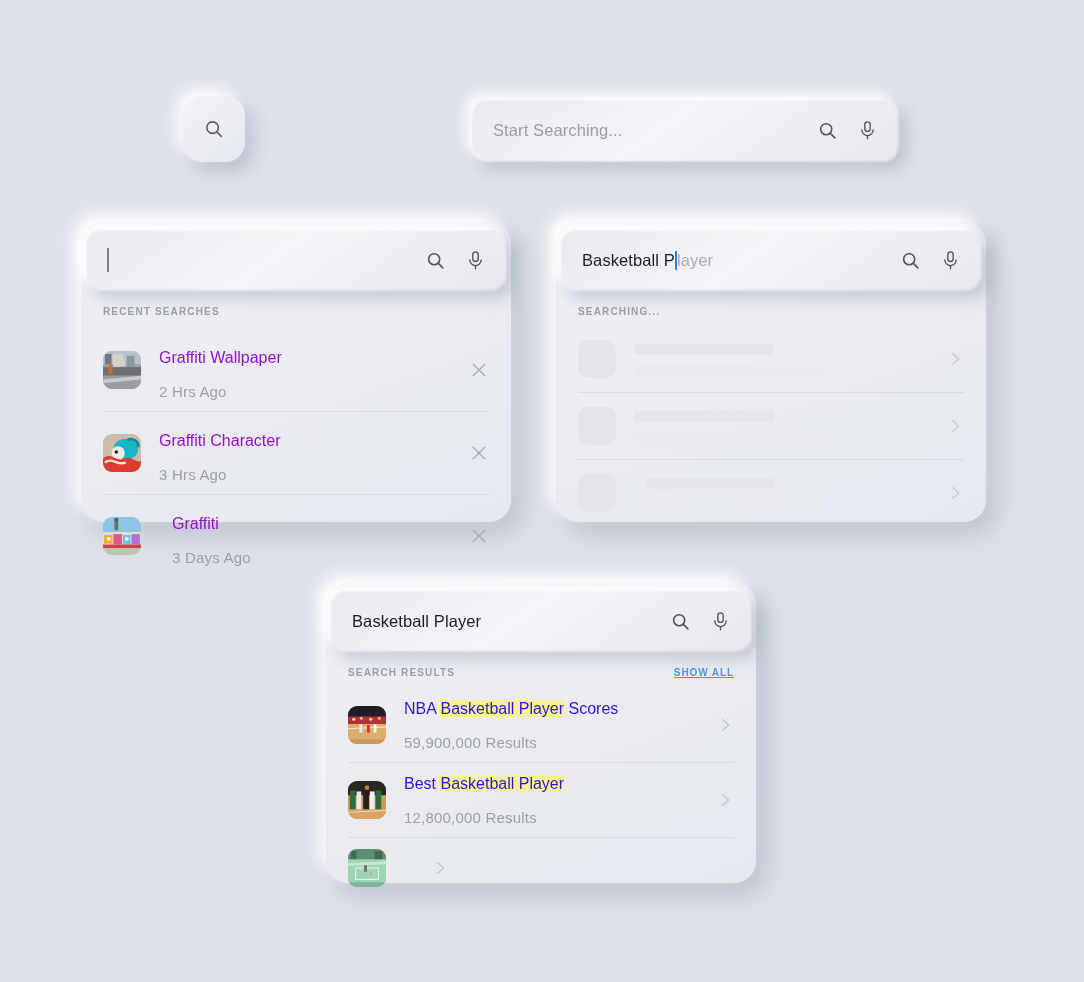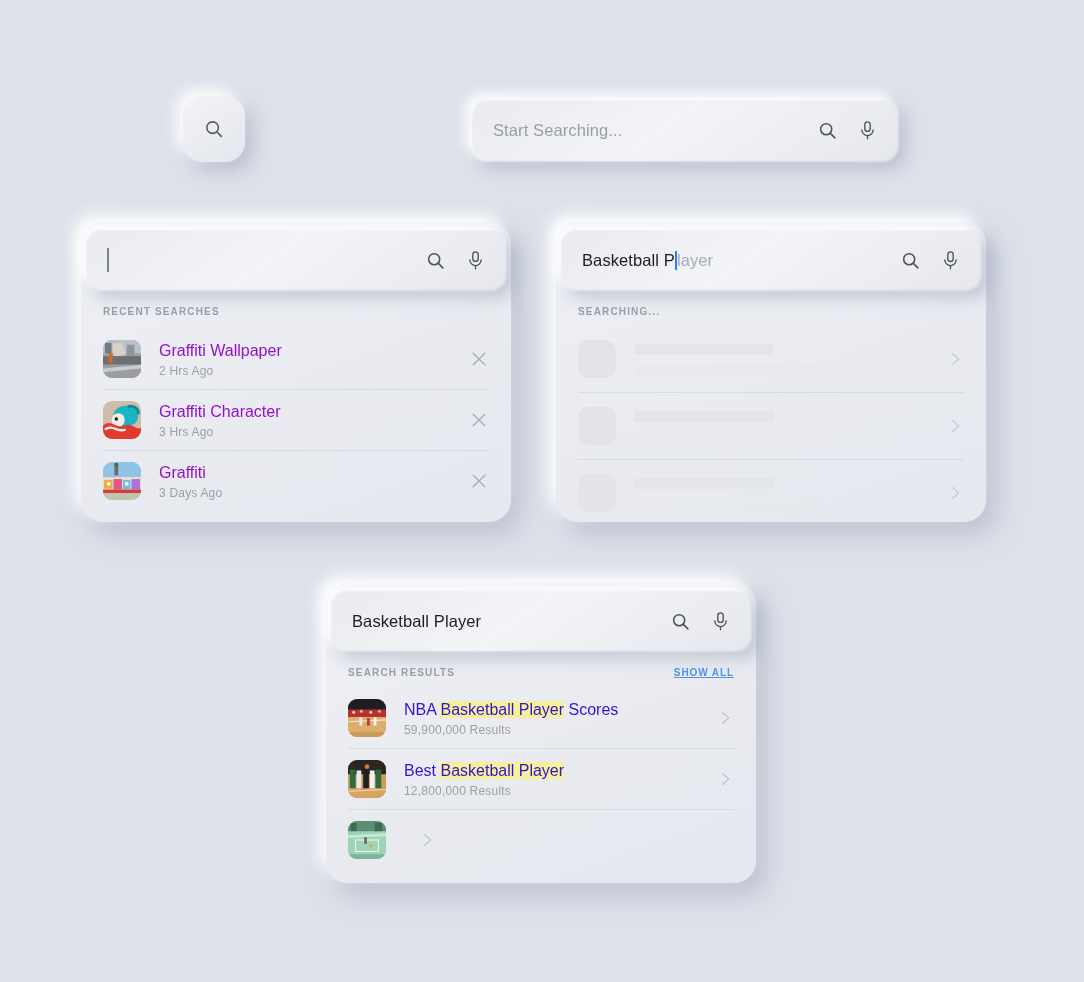--- a/index.html
+++ b/index.html
@@ -102,46 +102,46 @@
     text-decoration: underline;
   }
 
   
   .row {
     display: flex;
     align-items: center;
     padding: 11px 0;
     border-bottom: 1px solid rgba(175,182,198,0.30);
   }
-  .row:last-child { border-bottom: none; }
+  .row:last-child { border-bottom: none; gap: 13px; }
 
   .thumb {
     width: 38px; height: 38px;
     border-radius: 9px;
     flex: 0 0 38px;
     margin-right: 18px;
     overflow: hidden;
     position: relative;
   }
   .thumb svg { display: block; width: 100%; height: 100%; }
 
   .row-text { flex: 1; min-width: 0; }
   .row-title {
     font-size: 16px;
     line-height: 20px;
     white-space: nowrap;
     overflow: hidden;
   }
-  .t-purple { color: #9410c8; }
+  .t-purple { color: #9410c8; margin-top: 8px; }
   .t-blue   { color: #3214cf; }
   .hl { background: #f6f09a; }
   .row-sub {
-    font-size: 12px;
+    font-size: 15px;
     color: #9d9fa7;
-    margin-top: 3px;
+    margin-top: 15px;
     letter-spacing: 0.2px;
   }
 
   .row-action { flex: 0 0 auto; margin-left: 14px; display:flex; align-items:center; }
 
   
   .sk-thumb {
     width: 38px; height: 38px; border-radius: 10px;
     background: #e3e4e8;
     flex: 0 0 38px; margin-right: 18px;

